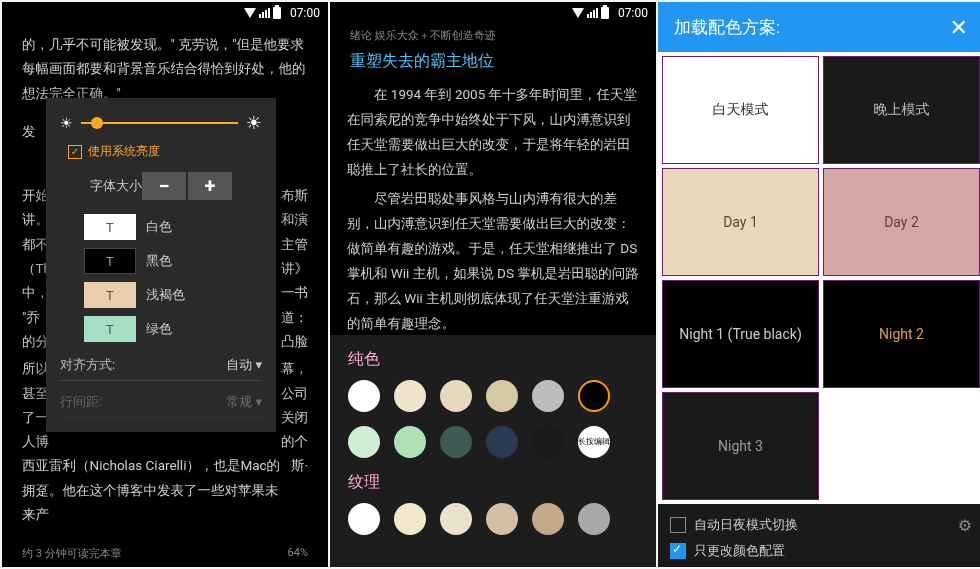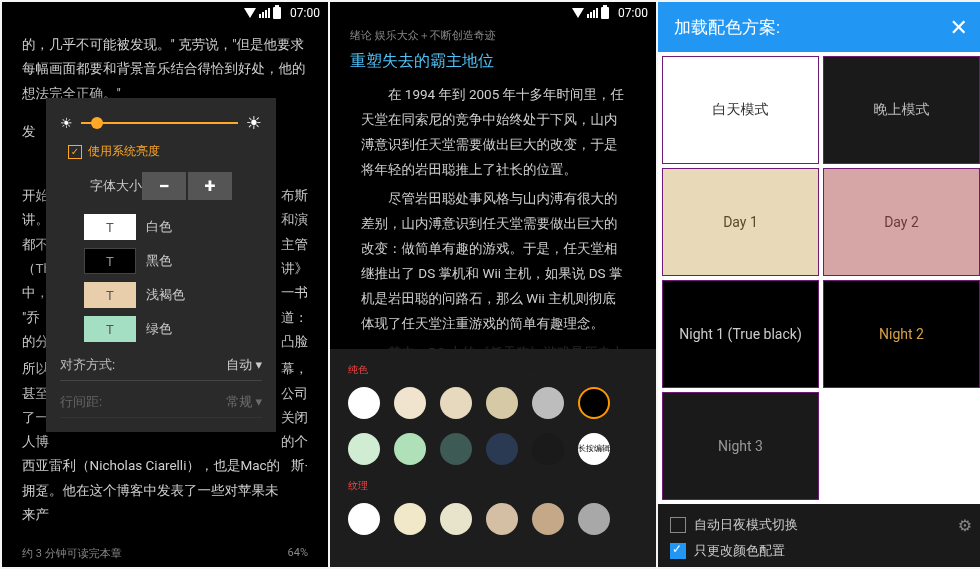--- a/index.html
+++ b/index.html
@@ -28,25 +28,25 @@
 .stepper{display:flex;gap:2px}
 .stepper button{width:44px;height:28px;background:#555;border:none;color:#fff;font-size:20px;font-weight:bold;cursor:pointer}
 .theme-row{display:flex;align-items:center;gap:10px;margin-bottom:8px;padding-left:24px}
 .theme-swatch{width:52px;height:26px;display:flex;align-items:center;justify-content:center;font-size:13px;color:#555}
 .tw-white{background:#fff}.tw-black{background:#000;border:1px solid #444;color:#999}.tw-tan{background:#e8ceab}.tw-green{background:#a4dfc3}
 .dropdown-row{display:flex;justify-content:space-between;border-bottom:1px solid #444;padding:6px 0;font-size:13px;color:#bbb;margin-top:6px}
 .dropdown-row .val{color:#ccc}
 
 .s2 .crumb{padding:4px 20px;font-size:11px;color:#888}
 .s2 .title{padding:4px 20px 10px;font-size:16px;color:#4fc3f7}
-.s2 .body{padding:0 31px;font-size:13.5px;line-height:1.85;color:#d0d0d0}
+.s2 .body{padding:0 17px;font-size:13.5px;line-height:1.85;color:#d0d0d0}
 .s2 .body p{text-indent:2em;margin-bottom:4px}
 .s2 .faded{opacity:.18}
 .s2 .sheet{position:absolute;bottom:0;left:0;right:0;background:rgba(30,30,30,.96);padding:14px 18px 18px}
-.s2 .sheet-label{font-size:10px;color:#ef4444;margin-bottom:10px}
+.s2 .sheet-label{font-size:16px;color:#f9a8d4;margin-bottom:10px}
 .swatch-row{display:flex;gap:14px;margin-bottom:14px;flex-wrap:wrap}
 .swatch{width:32px;height:32px;border-radius:50%;flex-shrink:0}
 .swatch.sel{border:2px solid #ff9800}
 .swatch.edit{background:#fff;color:#000;font-size:8px;display:flex;align-items:center;justify-content:center;text-align:center;line-height:1.1}
 
 .s3{background:#fff}
 .s3 .header{background:#2196f3;height:50px;display:flex;align-items:center;justify-content:space-between;padding:0 16px;color:#fff;font-size:17px}
 .s3 .close{font-size:22px;cursor:pointer}
 .s3 .grid{display:grid;grid-template-columns:1fr 1fr;grid-auto-rows:108px;padding:4px;gap:4px}
 .s3 .tile{display:flex;align-items:center;justify-content:center;font-size:14px;border:1px solid #701a75}

